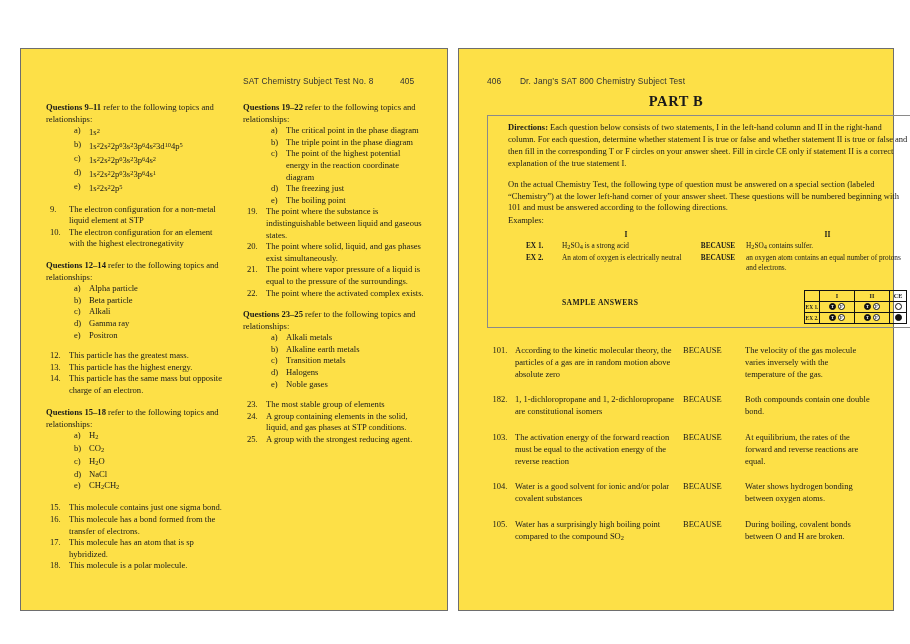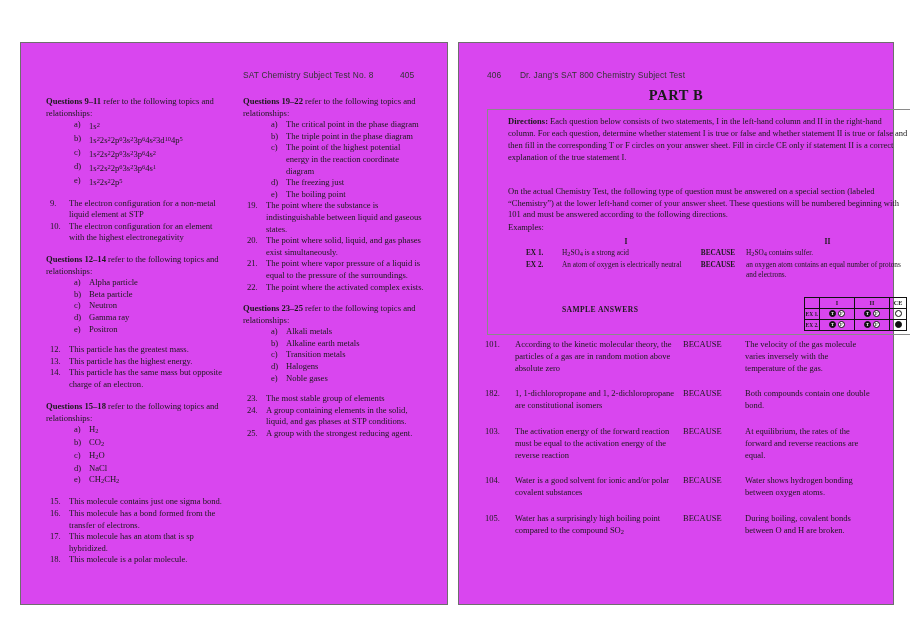--- a/index.html
+++ b/index.html
@@ -1,19 +1,19 @@
 <!DOCTYPE html>
 <html><head>
 <meta charset="utf-8">
 <style>
   html,body{margin:0;padding:0;background:#ffffff;}
   body{width:910px;height:644px;font-family:"Liberation Serif",serif;color:#1a1a1a;overflow:hidden;position:relative;}
   .spread{position:absolute;left:0;top:0;width:910px;height:644px;}
 
-  .page{position:absolute;top:42px;height:563px;border:1.5px solid #6e6e6e;background:#d946ef;box-sizing:border-box;}
+  .page{position:absolute;top:48px;height:563px;border:1.5px solid #6e6e6e;background:#fde047;box-sizing:border-box;}
   .page-left{left:20px;width:428px;}
   .page-right{left:458px;width:436px;}
 
   
   .cols{position:absolute;left:0;top:0;width:100%;height:100%;}
   .col{position:absolute;top:0;width:182px;}
   .col-a{left:25px;}
   .col-b{left:222px;}
 
   .runhead{position:absolute;left:222px;top:27px;width:190px;font-size:8.4px;letter-spacing:.15px;
@@ -38,21 +38,21 @@
 
   
   .runhead-r{position:absolute;left:28px;top:27px;font-size:8.4px;
              font-family:"Liberation Sans",sans-serif;color:#333;letter-spacing:.15px;}
   .runhead-r .pno{display:inline-block;margin-right:16px;}
   .parttitle{position:absolute;left:0;top:44px;width:100%;text-align:center;
              font-size:14.5px;font-weight:bold;letter-spacing:.6px;}
   .dirbox{position:absolute;left:28px;top:66px;width:431px;border:1px solid #8a8a8a;
           box-sizing:border-box;padding:6px 8px 7px 20px;}
   .dirbox p{margin:0;font-size:8.5px;line-height:11.9px;}
-  .dirbox p.p2{margin-top:22px;}
+  .dirbox p.p2{margin-top:9px;}
   .dirbox p.examples{margin-top:1px;}
 
   .extable{width:100%;margin-top:3px;border-collapse:collapse;}
   .extable td{font-size:7.3px;line-height:9.3px;vertical-align:top;padding:0;}
   .extable td.hdr{text-align:center;font-weight:bold;font-size:7.6px;padding-bottom:1px;}
   .extable .exno{width:36px;padding-left:18px;font-weight:bold;white-space:nowrap;}
   .extable .stI{width:128px;}
   .extable .bec{width:56px;text-align:center;font-weight:bold;white-space:nowrap;}
   .extable .stII{}
   .extable tr.r2 td{padding-top:2px;}
@@ -69,21 +69,21 @@
        box-sizing:border-box;vertical-align:middle;margin:0 1px;position:relative;}
   .bub.fill{background:#111;}
   .bub.open{background:#fff;}
   .bub .bl{position:absolute;left:0;right:0;top:-1px;font-size:4.6px;line-height:8px;text-align:center;color:#111;font-weight:bold;}
   .bub.fill .bl{color:#fff;}
   .cellinner{display:flex;align-items:center;justify-content:center;height:10px;}
 
   .qlist{position:absolute;left:22px;top:296px;width:390px;}
   table.q{width:100%;border-collapse:collapse;}
   table.q td{vertical-align:top;font-size:8.5px;line-height:11.8px;padding:0 0 14px 0;}
-  table.q td.n{width:30px;padding-left:4px;white-space:nowrap;}
+  table.q td.n{width:30px;padding-left:4px;white-space:nowrap;text-align:center;}
   table.q td.s1{width:162px;padding-right:6px;margin-left:44px;}
   table.q td.bc{width:62px;white-space:nowrap;}
   table.q td.s2{}
 </style>
 </head>
 <body>
 
 <div class="spread">
 
   <div class="page page-left">
@@ -113,21 +113,21 @@
           </ol>
         </div>
 
         <div class="blockgap"></div>
 
         <div>
           <p class="qhead"><b>Questions 12–14</b><span> refer to the following topics and relationships:</span></p>
           <ol class="choices">
             <li><span class="lbl">a)</span><span>Alpha particle</span></li>
             <li><span class="lbl">b)</span><span>Beta particle</span></li>
-            <li><span class="lbl">c)</span><span>Neutron</span></li>
+            <li><span class="lbl">c)</span><span>Alkali</span></li>
             <li><span class="lbl">d)</span><span>Gamma ray</span></li>
             <li><span class="lbl">e)</span><span>Positron</span></li>
           </ol>
           <div class="blockgap"></div>
           <ol class="items">
             <li><span class="num">12.</span><span>This particle has the greatest mass.</span></li>
             <li><span class="num">13.</span><span>This particle has the highest energy.</span></li>
             <li><span class="num">14.</span><span>This particle has the same mass but opposite charge of an electron.</span></li>
           </ol>
         </div>

